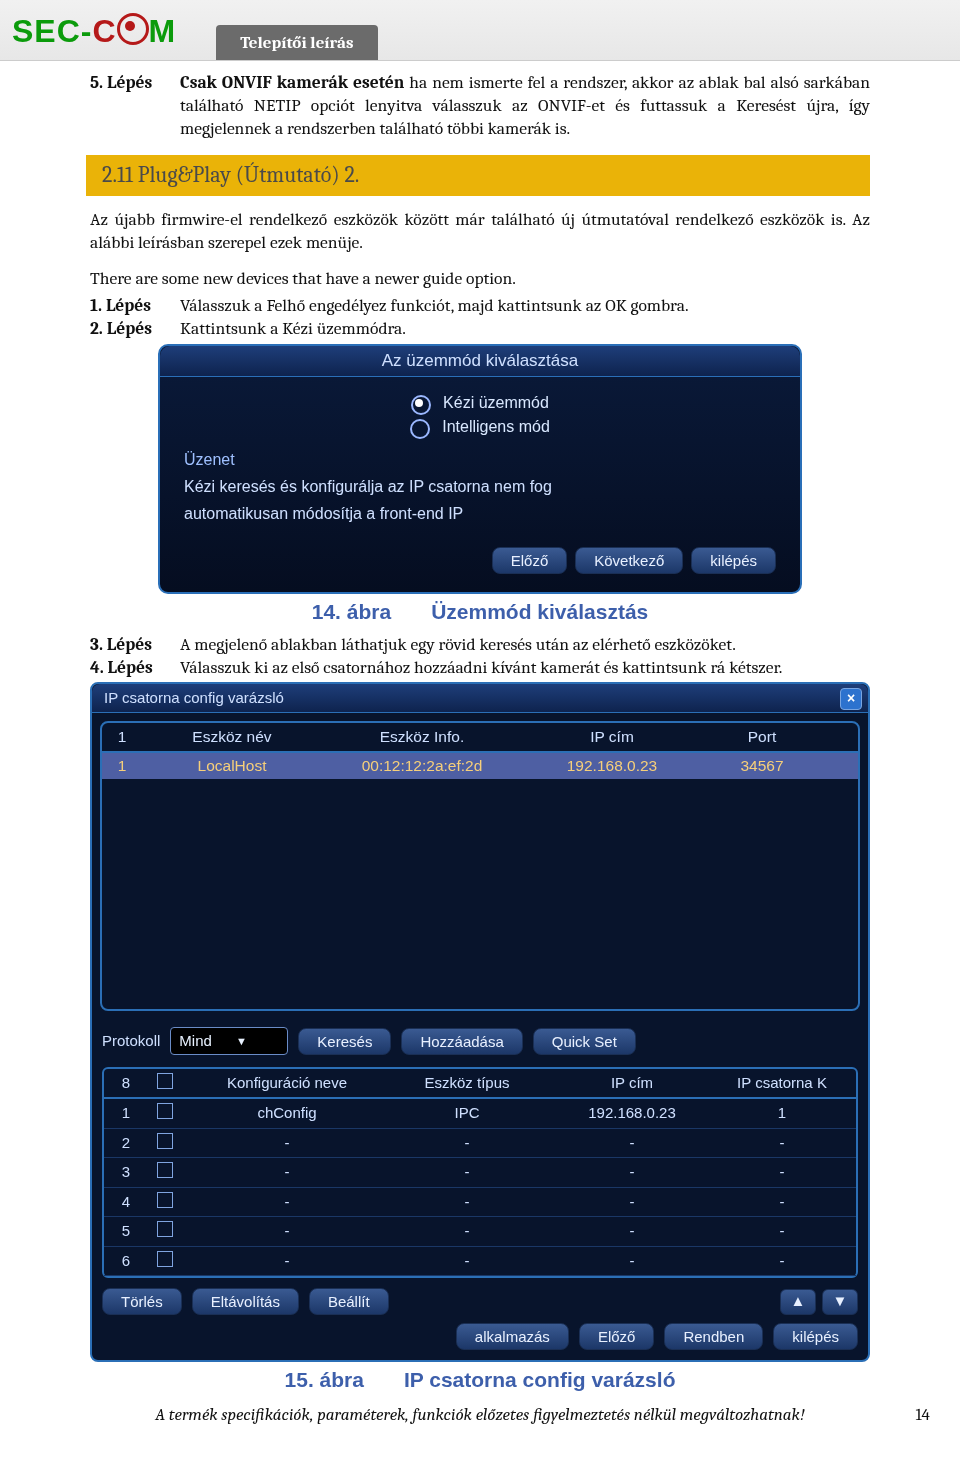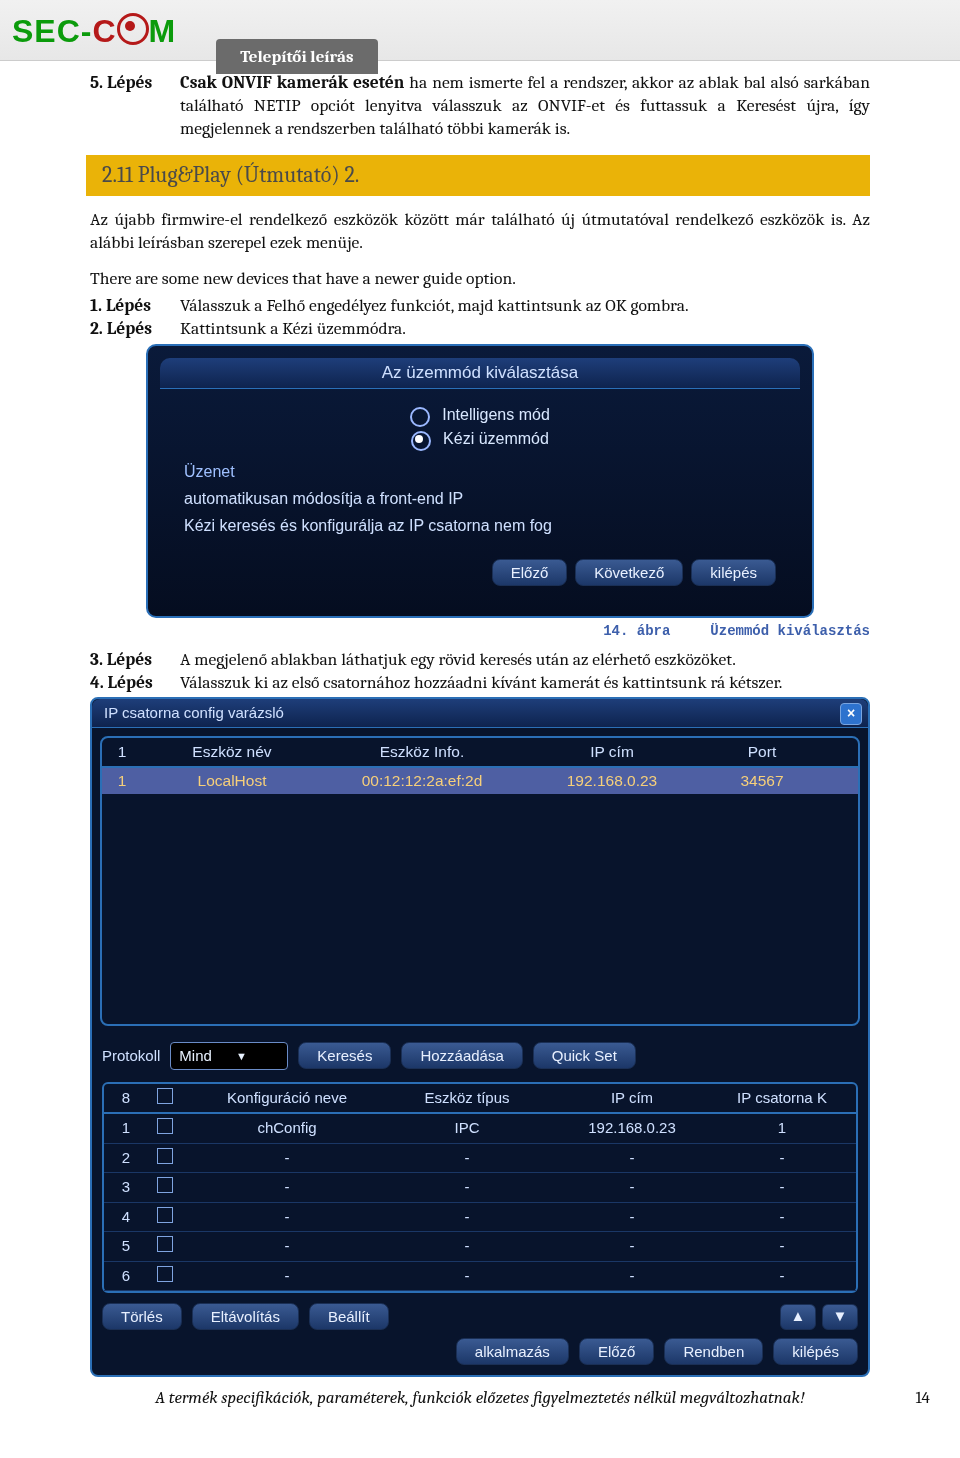--- a/index.html
+++ b/index.html
@@ -5,32 +5,32 @@
   html,body { margin:0; padding:0; background:#fff; font-family:Cambria, Georgia, "Times New Roman", serif; color:#111; }
   .page { width:960px; margin:0 auto; background:#fff; }
   .topband { height:60px; background:linear-gradient(#f1f1f1,#e7e7e7); border-bottom:1px solid #ccc; display:flex; align-items:center; }
   .logo { margin-left:12px; font-family:"Segoe UI",Arial,sans-serif; font-weight:700; font-size:32px; letter-spacing:1px; }
   .logo .sec { color:#0b9b0b; }
   .logo .dash { color:#0b9b0b; }
   .logo .c1 { color:#b51919; }
   .logo .m { color:#0b9b0b; }
   .lens { display:inline-block; width:26px; height:26px; border:3px solid #b51919; border-radius:50%; position:relative; top:3px; }
   .lens::after { content:""; position:absolute; width:10px; height:10px; border-radius:50%; background:#b51919; top:5px; left:5px; }
-  .tabtitle { margin-left:40px; background:#6b6b6b; color:#fff; font-weight:700; font-size:17px; padding:8px 24px; border-radius:4px 4px 0 0; font-family:Cambria, Georgia, serif; position:relative; top:26px; }
+  .tabtitle { margin-left:40px; background:#6b6b6b; color:#fff; font-weight:700; font-size:17px; padding:8px 24px; border-radius:4px 4px 0 0; font-family:Cambria, Georgia, serif; position:relative; top:12px; }
   .content { padding:10px 90px 20px 90px; font-size:17.5px; line-height:1.3; }
   p { margin:0 0 4px 0; }
   .indent { text-align:justify; }
   .step { display:flex; }
   .step .lbl { font-weight:700; width:90px; flex-shrink:0; }
   .step .txt { flex:1; }
   .heading { background:#eab308; color:#4a4a4a; font-family:Cambria, Georgia, serif; font-size:22px; padding:6px 12px; margin:16px 0 12px -4px; border-left:4px solid transparent; }
-  .caption { text-align:right; color:#3d5fab; font-weight:700; font-family:Liberation Mono, monospace; font-size:14px; margin:4px 0 8px 0; }
+  .caption { text-align:center; color:#3d5fab; font-weight:700; font-family:Liberation Sans, sans-serif; font-size:21px; margin:4px 0 8px 0; }
   .caption .gap { display:inline-block; width:40px; }
   
-  .shot1 { width:640px; margin:4px auto 0 auto; background:linear-gradient(#0a1a3a,#050d20); border:2px solid #2a6fb8; border-radius:10px; color:#d9e8ff; font-family:Arial,sans-serif; font-size:16px; position:relative; padding:12px; }
+  .shot1 { width:640px; margin:4px auto 0 auto; background:linear-gradient(#0a1a3a,#050d20); border:2px solid #2a6fb8; border-radius:10px; color:#d9e8ff; font-family:Arial,sans-serif; font-size:16px; position:relative; padding:0; }
   .sh1-title { background:linear-gradient(#1e3e7a,#0e234e); color:#cfe0ff; text-align:center; padding:4px 0; font-size:17px; border-bottom:1px solid #2a6fb8; border-radius:10px 10px 0 0; }
   .sh1-body { padding:12px 24px 18px 24px; }
   .radio-row { display:flex; justify-content:center; gap:12px; margin:4px 0; }
   .radio { width:16px; height:16px; border:2px solid #9bb8ff; border-radius:50%; display:inline-block; position:relative; top:2px; }
   .radio.checked::after { content:""; position:absolute; width:8px; height:8px; background:#fff; border-radius:50%; top:2px; left:2px; }
   .sh1-fieldset { margin-top:12px; }
   .sh1-legend { color:#9fc0ff; font-size:16px; }
   .sh1-line { color:#cfe0ff; margin-top:6px; }
   .sh1-buttons { display:flex; justify-content:flex-end; gap:8px; margin-top:22px; }
   .nvr-btn { background:linear-gradient(#3a5a92,#1c3768); color:#e8f0ff; border:1px solid #1a2f55; border-radius:8px; padding:4px 18px; font-family:Arial,sans-serif; font-size:15px; cursor:pointer; }
@@ -92,31 +92,31 @@
     <div class="step">
       <span class="lbl">2. Lépés</span>
       <span class="txt">Kattintsunk a Kézi üzemmódra.</span>
     </div>
 
     <div class="center">
       <div class="shot1">
         <div class="sh1-title"><span>Az üzemmód kiválasztása</span></div>
         <div class="sh1-body">
           <div class="radio-row">
+            <span class="radio checked"></span>
+            <span>Kézi üzemmód</span>
+          </div>
+          <div class="radio-row">
             <span class="radio"></span>
             <span>Intelligens mód</span>
           </div>
-          <div class="radio-row">
-            <span class="radio checked"></span>
-            <span>Kézi üzemmód</span>
-          </div>
           <div class="sh1-fieldset">
             <div class="sh1-legend">Üzenet</div>
+            <div class="sh1-line">Kézi keresés és konfigurálja az IP csatorna nem fog</div>
             <div class="sh1-line">automatikusan módosítja a front-end IP</div>
-            <div class="sh1-line">Kézi keresés és konfigurálja az IP csatorna nem fog</div>
           </div>
           <div class="sh1-buttons">
             <button class="nvr-btn"><span>Előző</span></button>
             <button class="nvr-btn"><span>Következő</span></button>
             <button class="nvr-btn"><span>kilépés</span></button>
           </div>
         </div>
       </div>
     </div>
 
@@ -243,20 +243,23 @@
         </div>
         <div class="sh2-btns2">
           <button class="nvr-btn"><span>alkalmazás</span></button>
           <button class="nvr-btn"><span>Előző</span></button>
           <button class="nvr-btn"><span>Rendben</span></button>
           <button class="nvr-btn"><span>kilépés</span></button>
         </div>
       </div>
     </div>
 
+    <div class="caption">
+      <span>15. ábra</span><span class="gap"></span><span>IP csatorna config varázsló</span>
+    </div>
 
     <div class="footer">
       <span>A termék specifikációk, paraméterek, funkciók előzetes figyelmeztetés nélkül megváltozhatnak!</span>
       <span class="pg">14</span>
     </div>
 
   </div>
 </div>
 
 </body></html>

